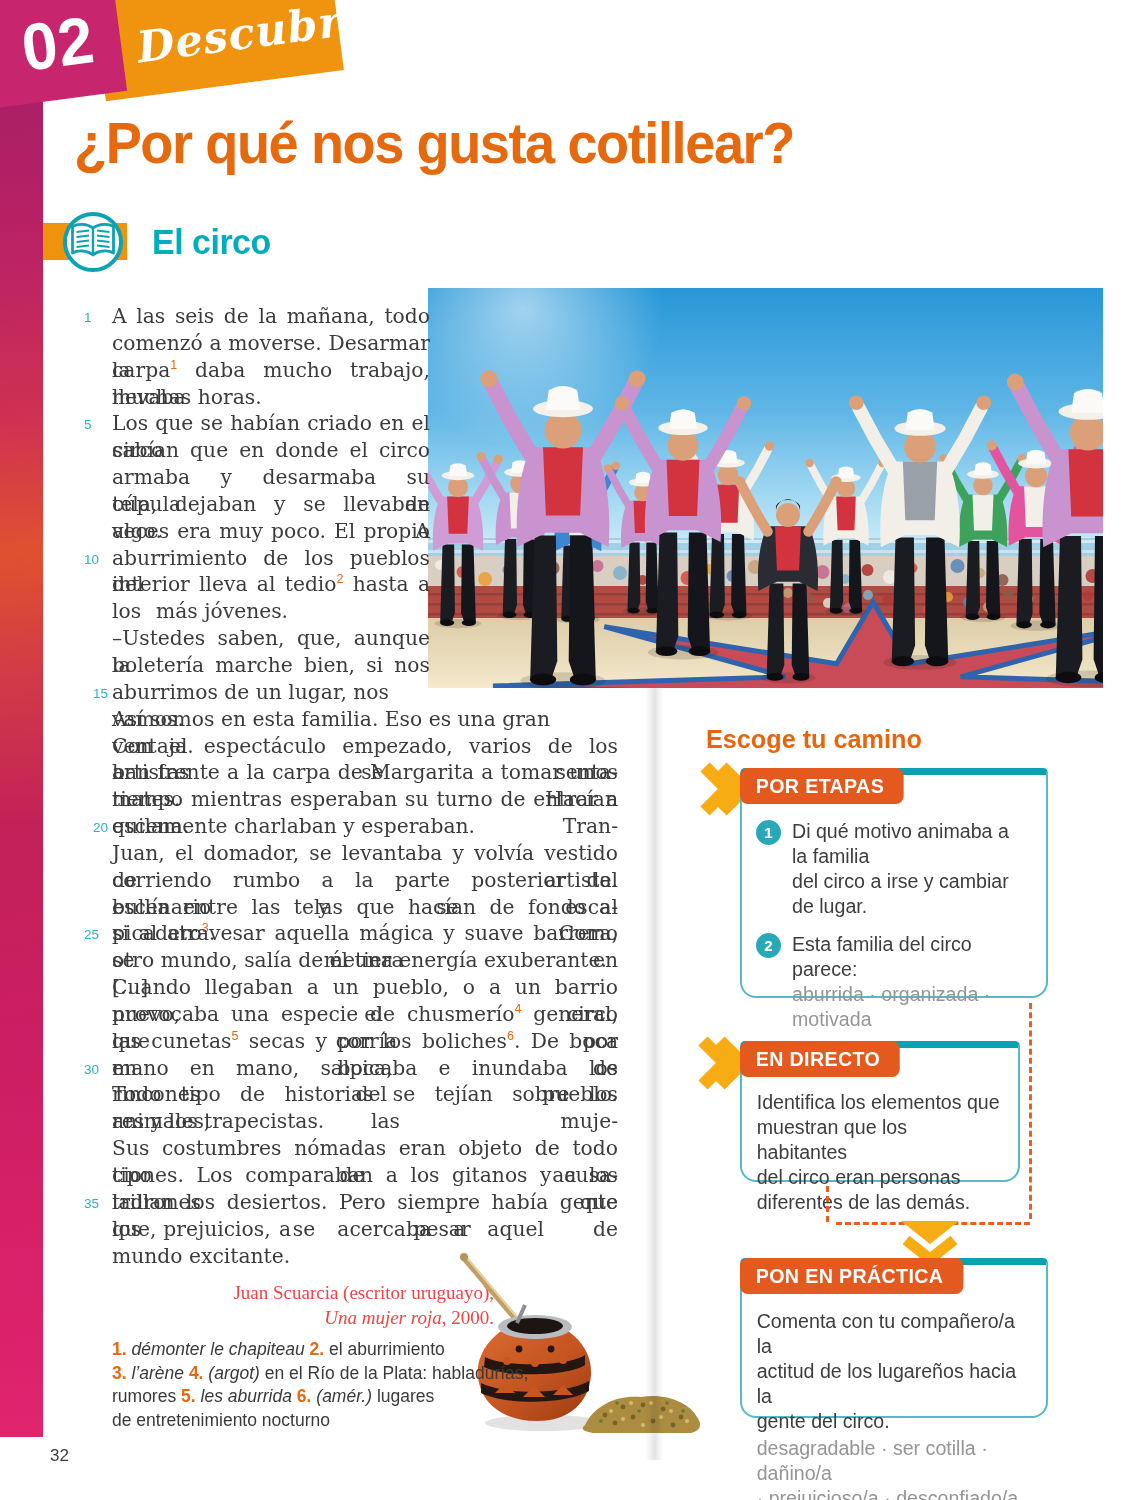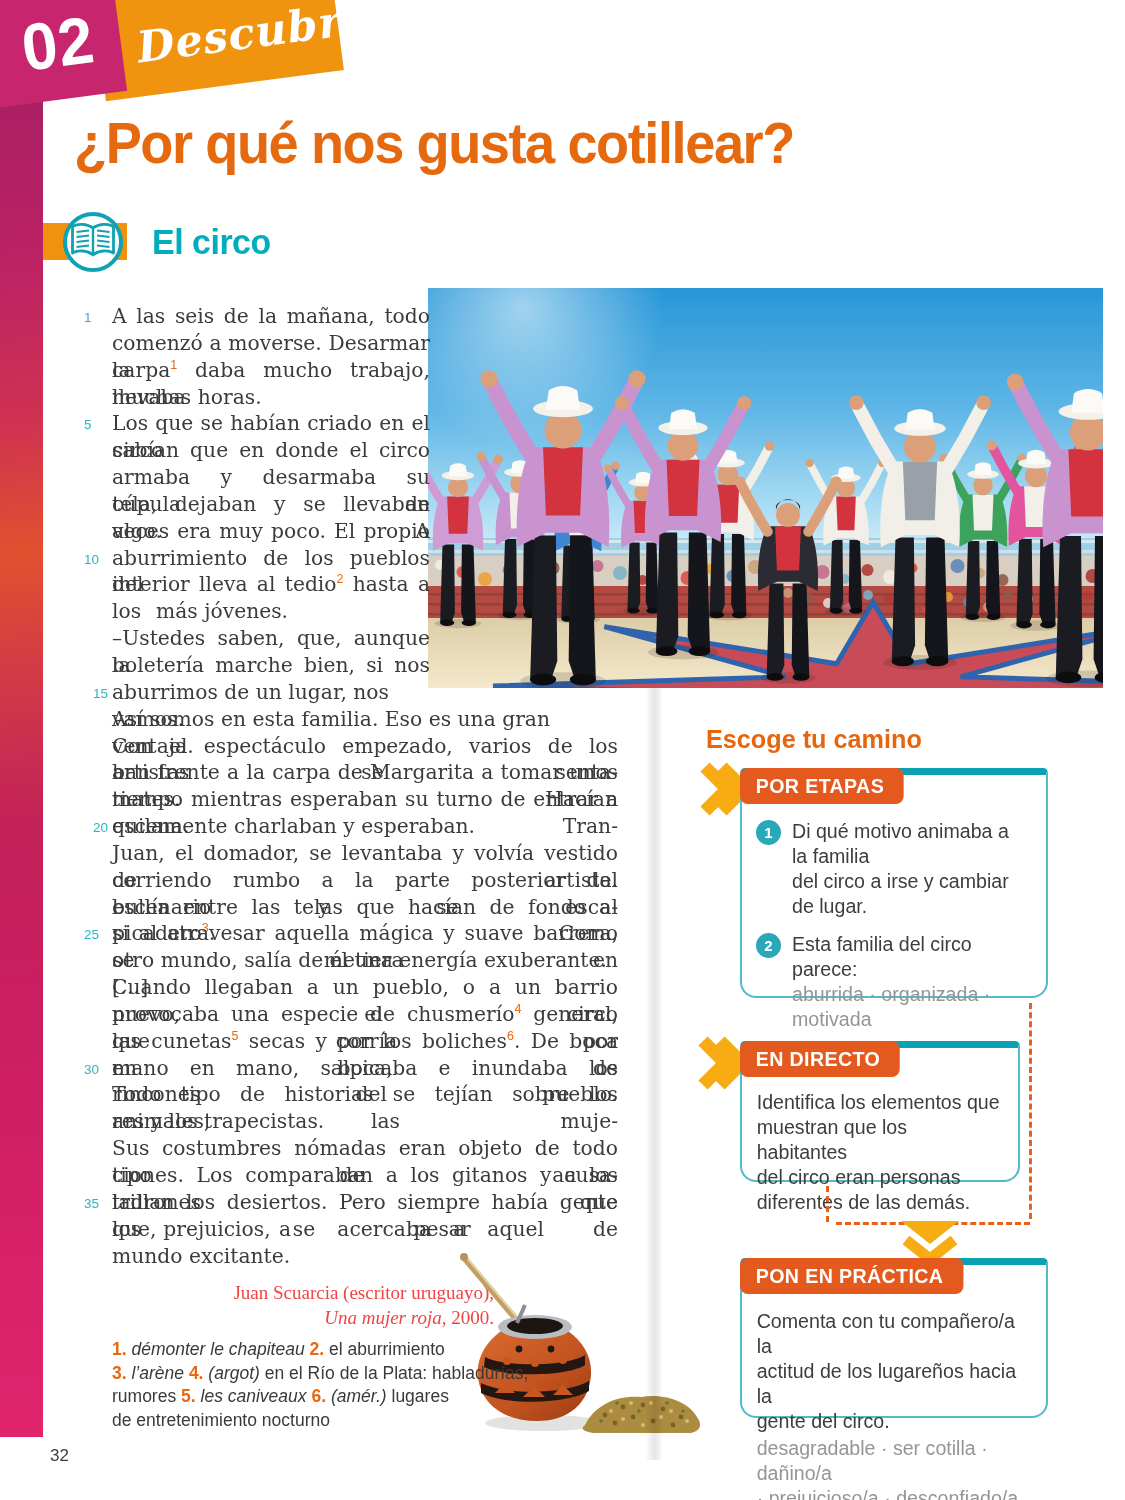--- a/index.html
+++ b/index.html
@@ -486,21 +486,21 @@
           <circle cx="212" cy="158" r="1.8"></circle>
         <circle cx="228" cy="166" r="1.8"></circle>
           <circle cx="146" cy="176" r="1.8"></circle>
       </g>
     </svg>
   </div>
 
   <div class="abs" id="footnotes">
       <div><span class="fn-num">1.</span><span class="fn-it"> démonter le chapiteau</span><span>  </span><span class="fn-num">2.</span><span> el aburrimiento</span></div>
       <div><span class="fn-num">3.</span><span class="fn-it"> l’arène </span><span class="fn-num">4.</span><span class="fn-it"> (argot) </span><span>en el Río de la Plata: habladurías,</span></div>
-      <div><span>rumores </span><span class="fn-num">5.</span><span class="fn-it"> les caniveaux </span><span class="fn-num">6.</span><span class="fn-it"> (amér.) </span><span>lugares</span></div>
+      <div><span>rumores </span><span class="fn-num">5.</span><span class="fn-it"> les aburrida </span><span class="fn-num">6.</span><span class="fn-it"> (amér.) </span><span>lugares</span></div>
       <div><span>de entretenimiento nocturno</span></div>
     </div>
 
   <div class="abs" id="gutter-shadow"></div>
 
   <div class="abs" id="escoge-title">Escoge tu camino</div>
 
   <svg class="chev-right abs" style="left:700px;top:762px;" width="48" height="54" viewBox="0 0 48 54">
     <path d="M5 5 L27 27 L5 49" stroke="#f6ac12" stroke-width="13" fill="none"></path>
     <path d="M22 5 L44 27 L22 49" stroke="#f6ac12" stroke-width="13" fill="none"></path>

